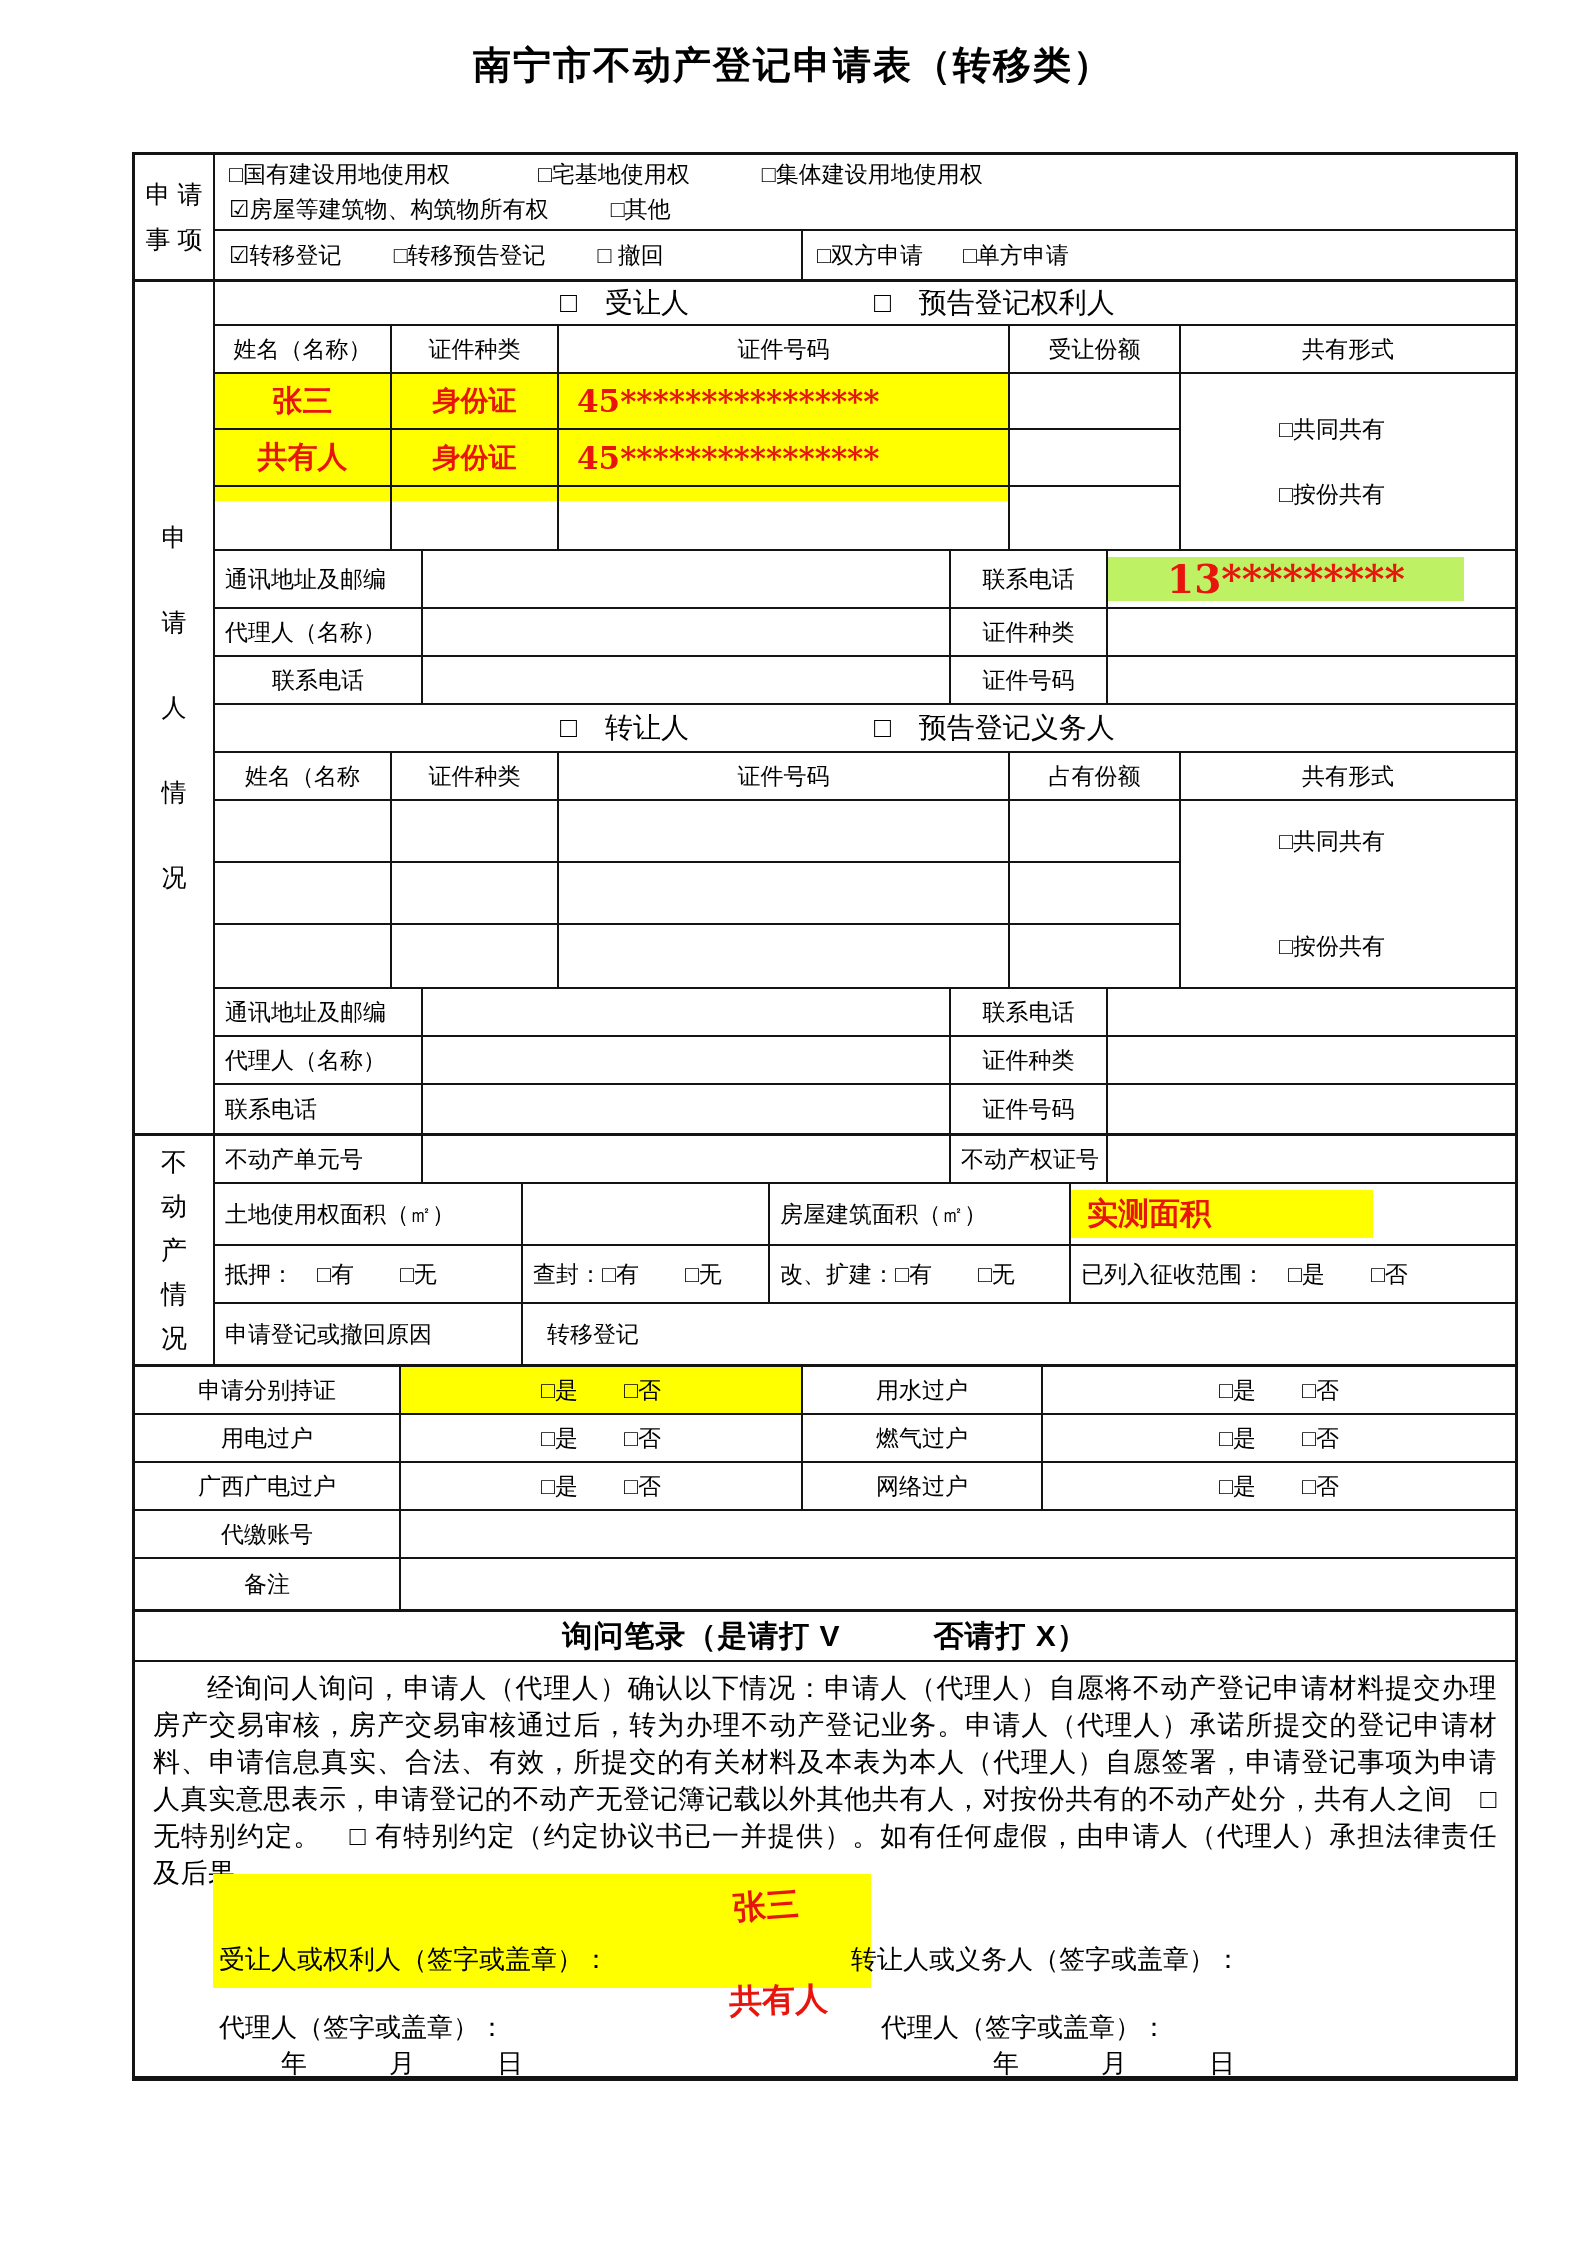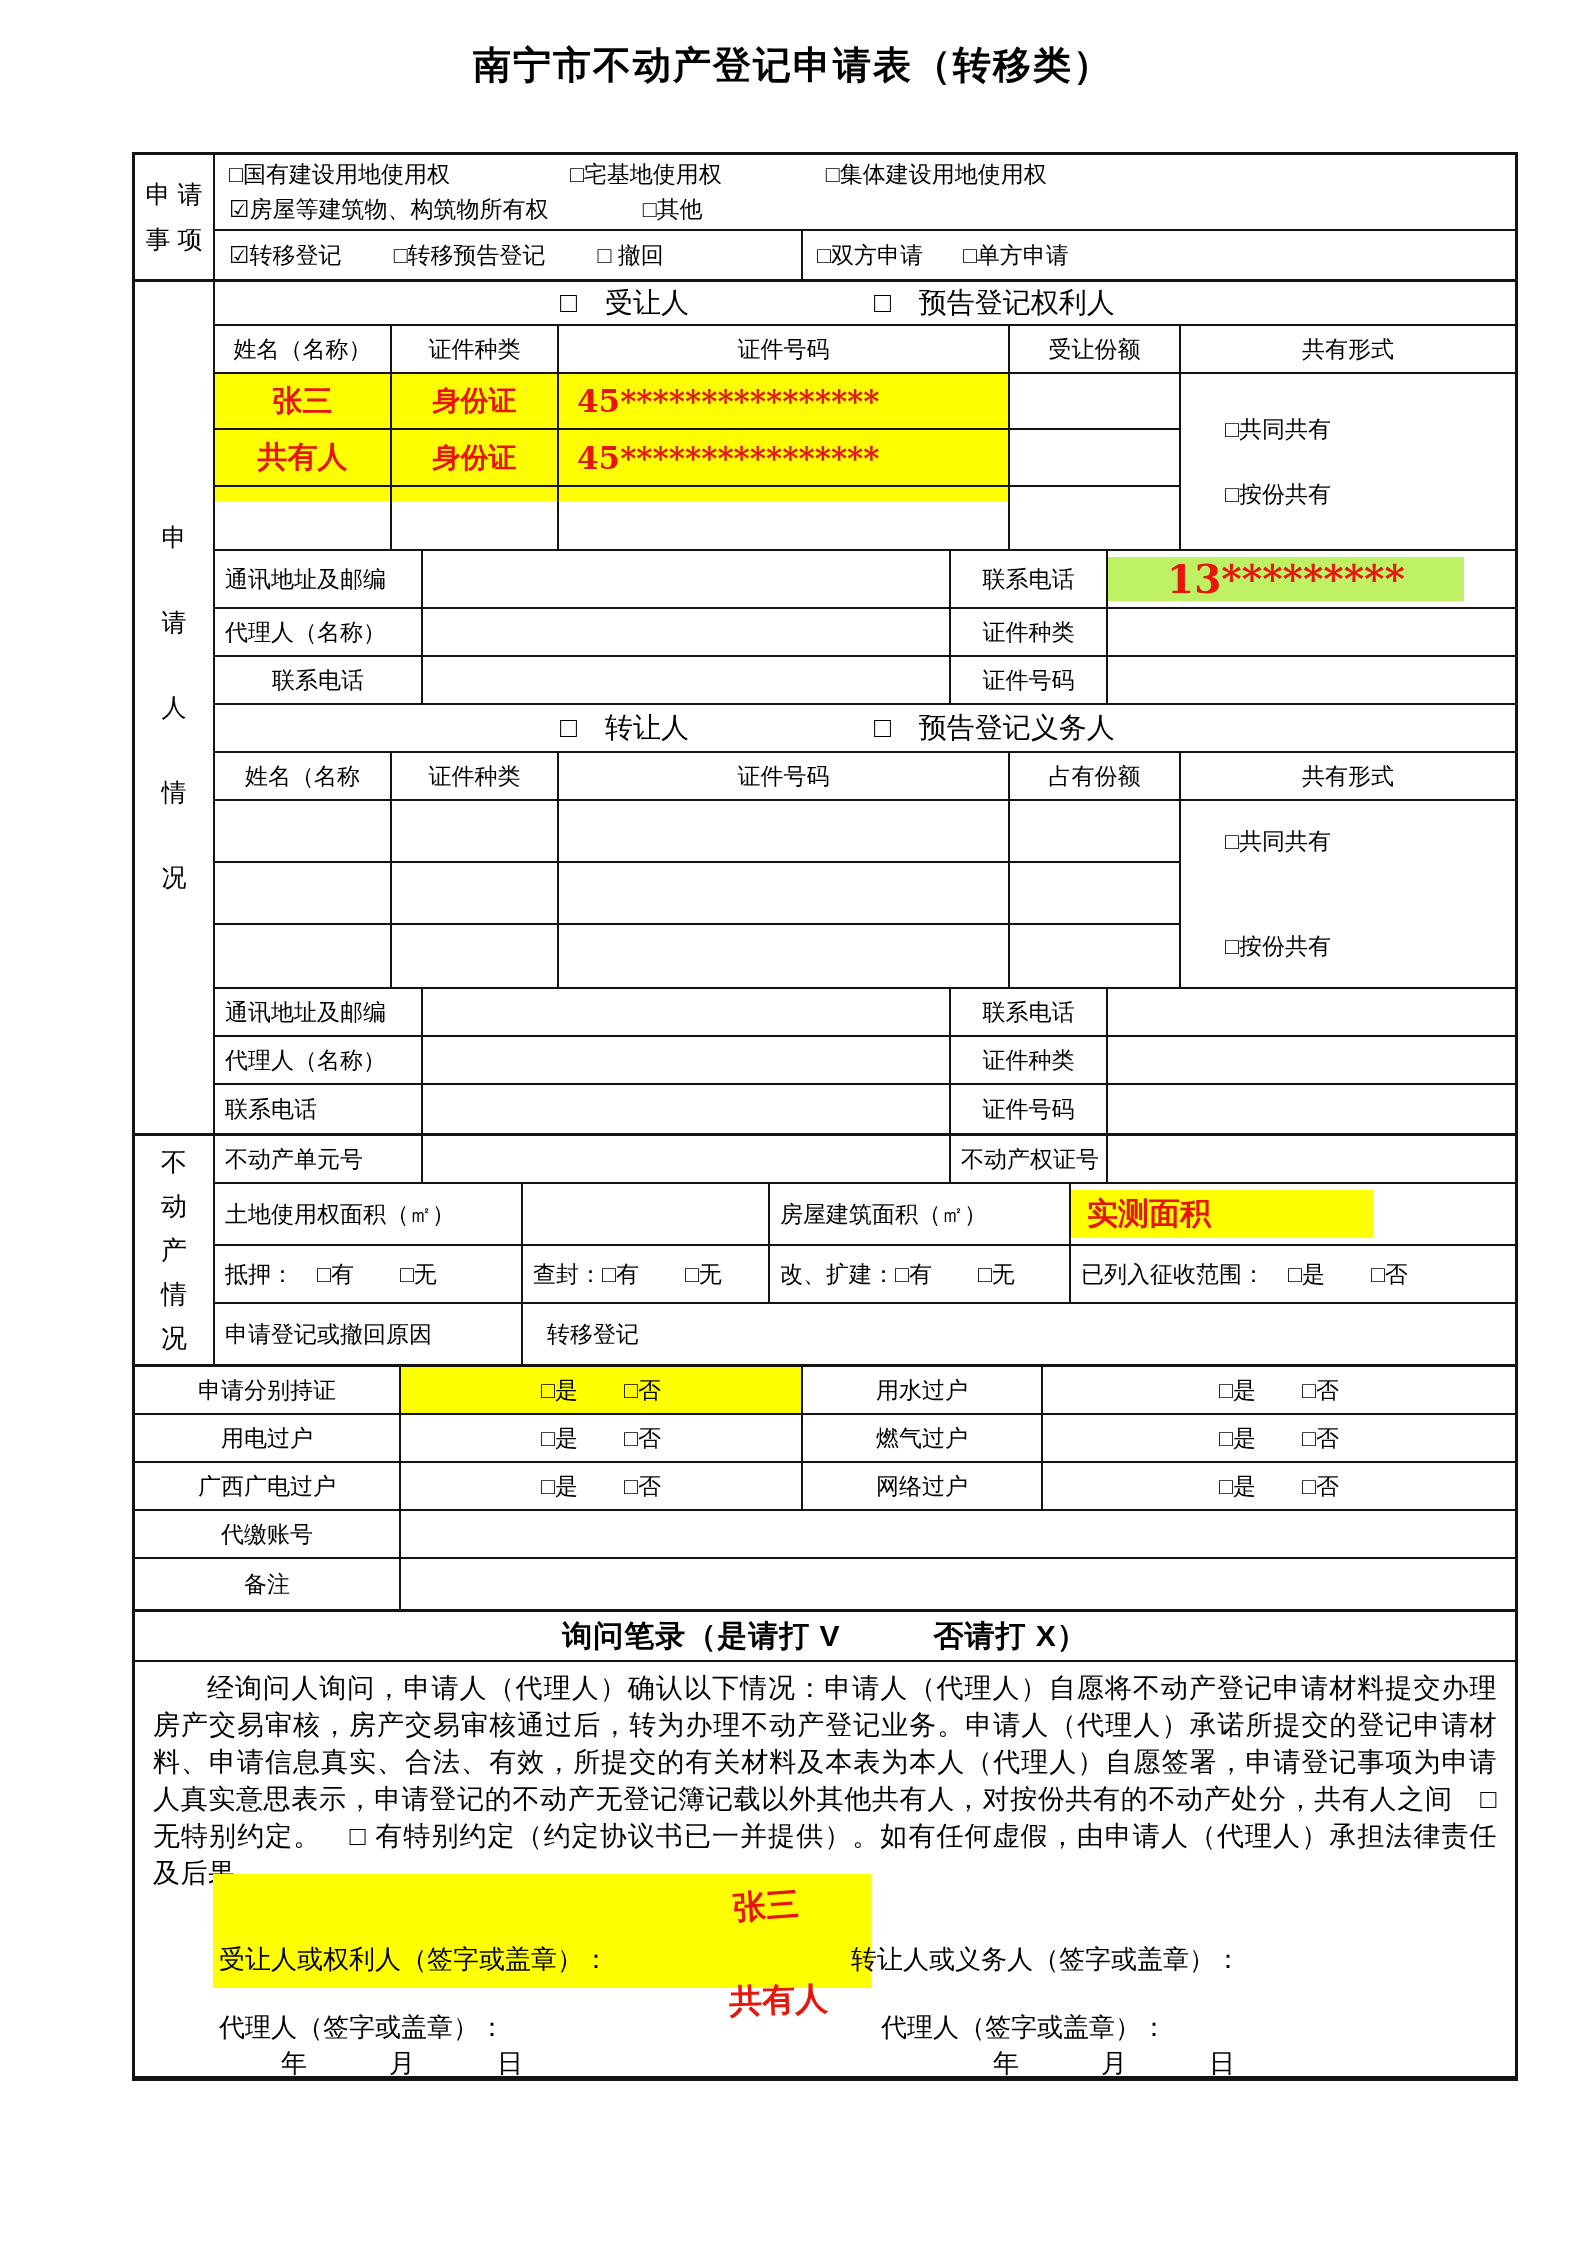--- a/index.html
+++ b/index.html
@@ -32,41 +32,41 @@
   .cell {
     border-right:2px solid #141414; display:flex; align-items:center;
     padding:0 10px; font-size:23px; overflow:hidden; white-space:nowrap;
   }
   .cell:last-child { border-right:none; }
   .ctr { justify-content:center; }.h48{height:48px}.h50{height:50px}
   .h56{height:56px}.h57{height:57px}.h58{height:58px}.h60{height:60px}
   .h62{height:62px}.h76{height:76px}
   
   .itemlines { flex-direction:column; align-items:flex-start; justify-content:center; gap:4px; padding-left:14px; }
-  .itemline { display:flex;gap:32px; }
+  .itemline { display:flex; }
   .itemline .opt1 { margin-right:88px; }
   .itemline .opt2 { margin-right:72px; }
   .itemline2 .opt1 { margin-right:62px; }
   .w588 { width:588px; flex:0 0 588px; }
   .flex1 { flex:1 1 auto; min-width:0; }
   .rb .opt1 { margin-right:52px; } .rb .opt2 { margin-right:52px; }
   .rbr .opt1 { margin-right:40px;text-align:center; }
   .pl14 { padding-left:14px; }
   
   .bighdr { height:44px; display:flex; align-items:center; padding-left:345px; gap:185px;
             font-size:28px; border-bottom:2px solid #141414; }
   
   .c1{width:177px;flex:0 0 177px}.c2{width:167px;flex:0 0 167px}
   .c3{width:451px;flex:0 0 451px}.c4{width:171px;flex:0 0 171px}
   .bodyband { display:flex; border-bottom:2px solid #141414; }
   .bodyleft { display:flex; flex-direction:column; flex:0 0 966px; width:966px; }
   .bodyleft .row:last-child { border-bottom:none; }
   .bodyleft .cell:last-child { border-right:2px solid #141414; }
   .ownership { flex:1; display:flex; flex-direction:column; justify-content:center;
-               padding-left:44px; font-size:23px; }
+               padding-left:98px; font-size:23px; }
   .gap34 { gap:34px; } .gap74 { gap:74px; }
   
   .k1{width:208px;flex:0 0 208px}.k2{width:528px;flex:0 0 528px}.k3{width:157px;flex:0 0 157px}
   
   .p1{width:308px;flex:0 0 308px}.p2{width:247px;flex:0 0 247px}.p3{width:301px;flex:0 0 301px}
   
   .u1{width:266px;flex:0 0 266px}.u2{width:402px;flex:0 0 402px}.u3{width:240px;flex:0 0 240px}
   
   .f1{width:733px;flex:0 0 733px;padding-left:72px}.f2{width:235px;flex:0 0 235px}
   

